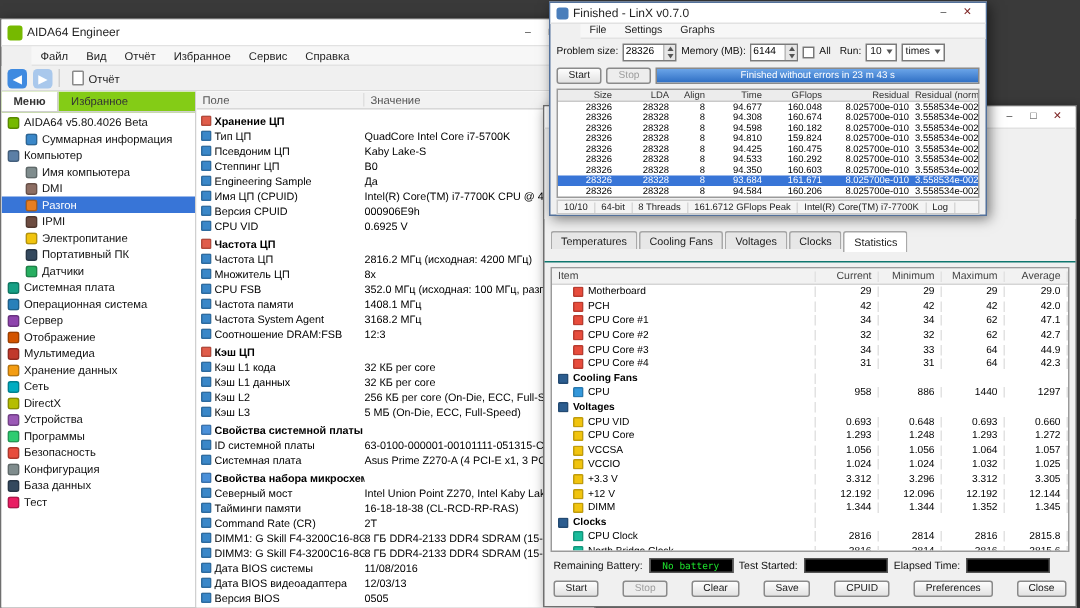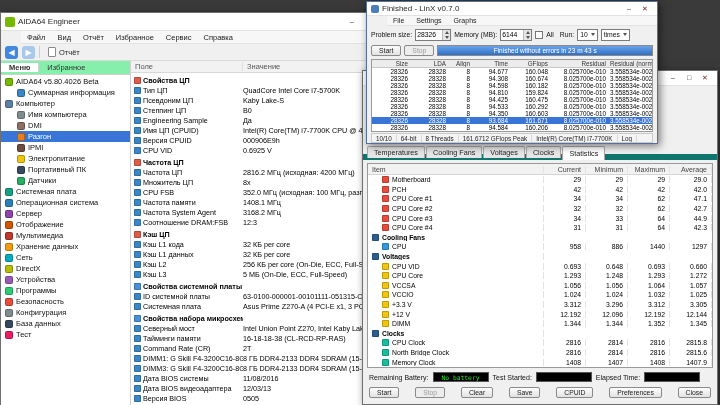--- a/index.html
+++ b/index.html
@@ -19,21 +19,21 @@
   #aida .menubar{height:13px;}
   .toolbar{height:17px;display:flex;align-items:center;gap:4px;background:#f0f0f0;border-bottom:1px solid #d9d9d9;padding:0 4px;font-size:7.5px;color:#222;}
   .nav-arrow{width:13px;height:13px;border-radius:3px;color:#fff;font-size:8px;line-height:13px;text-align:center;flex:none;}
   .nav-arrow.back{background:#3f8ae0;}
   .nav-arrow.fwd{background:#a9c8ec;}
   .tb-sep{width:1px;height:12px;background:#cfcfcf;}
   .tb-btn{display:flex;align-items:center;gap:3px;padding:1px 4px;}
   .doc-icon{width:8px;height:10px;background:#fff;border:1px solid #8a8a8a;border-radius:1px;}
   #aida .main{display:flex;height:357px;background:#fff;}
   .tree-pane{width:130px;flex:none;border-right:1px solid #d0d0d0;display:flex;flex-direction:column;overflow:hidden;}
-  .pane-tabs{display:flex;height:14px;border-bottom:1px solid #d0d0d0;background:#86efac;font-size:7.5px;color:#333;align-items:center;}
+  .pane-tabs{display:flex;height:14px;border-bottom:1px solid #d0d0d0;background:#84cc16;font-size:7.5px;color:#333;}
   .pane-tab{padding:0 8px;display:flex;align-items:center;}
   .pane-tab.active{background:#fff;font-weight:bold;border-right:1px solid #d0d0d0;}
   .tree{flex:1;overflow:hidden;padding-top:1px;}
   .tree-item{display:flex;align-items:center;gap:3px;height:11px;font-size:7.5px;white-space:nowrap;color:#111;padding-left:4px;}
   .tree-item.lvl1{padding-left:16px;}
   .tree-item.selected{background:#3875d7;color:#fff;}
   .ticon{width:8px;height:8px;border-radius:2px;flex:none;border:1px solid rgba(0,0,0,.25);}
   .detail-pane{flex:1;display:flex;flex-direction:column;overflow:hidden;background:#fff;}
   .dhead{display:flex;height:12px;flex:none;background:#f2f2f2;border-bottom:1px solid #d8d8d8;font-size:7.5px;color:#555;align-items:center;}
   .dhead .c1{width:112px;padding-left:4px;border-right:1px solid #e0e0e0;}
@@ -68,21 +68,21 @@
   .lrow.lhead{background:#ececec;border-bottom:1px solid #c9c9c9;height:8px;color:#333;}
   .lrow.selected{background:#3875d7;color:#fff;}
   .lc{padding:0 2px;overflow:hidden;white-space:nowrap;text-align:right;flex:none;}
   .lc1{width:38px;}.lc2{width:38px;}.lc3{width:24px;}.lc4{width:38px;}.lc5{width:40px;}.lc6{width:58px;}.lc7{flex:1;}
   .lstatus{display:flex;align-items:center;height:10px;margin:1px 4px 0;border:1px solid #c9c9c9;background:#f4f4f4;font-size:6.3px;color:#222;overflow:hidden;}
   .lseg{padding:0 4px;border-right:1px solid #d8d8d8;white-space:nowrap;}
   
   #sst{left:362px;top:70px;width:356px;height:335px;z-index:20;display:flex;flex-direction:column;}
   #sst .titlebar{height:15px;flex:none;}
   .sst-filler{height:60px;flex:none;background:#f0f0f0;}
-  .tabs{display:flex;height:14px;flex:none;padding:0 4px;border-bottom:6px solid #0f766e;align-items:flex-start;gap:1px;font-size:7.2px;color:#222;}
+  .tabs{display:flex;height:29px;flex:none;padding:0 4px;border-bottom:1px solid #0f766e;align-items:center;gap:1px;font-size:7.2px;color:#222;}
   .tab{padding:0 6px;background:#e7e7e7;border:1px solid #a9a9a9;border-bottom:none;border-radius:2px 2px 0 0;height:12px;display:flex;align-items:center;}
   .tab.active{background:#fff;height:14px;margin-bottom:-1px;}
   .stats{flex:1;margin:3px 4px 2px;border:1px solid #9a9a9a;background:#fff;overflow:hidden;display:flex;flex-direction:column;}
   .shead{display:flex;height:11px;flex:none;background:#f2f2f2;border-bottom:1px solid #d5d5d5;font-size:7px;color:#444;align-items:center;}
   .sc-item{flex:1;padding-left:4px;border-right:1px solid #e2e2e2;overflow:hidden;white-space:nowrap;}
   .sc-num{width:42px;flex:none;text-align:right;padding-right:4px;border-right:1px solid #e2e2e2;overflow:hidden;white-space:nowrap;}
   .srows{flex:1;overflow:hidden;}
   .srow{display:flex;height:9.6px;align-items:center;font-size:6.8px;color:#000;}
   .srow.group{font-weight:bold;}
   .srow .sc-item{display:flex;align-items:center;gap:3px;}
@@ -244,21 +244,21 @@
     <div class="detail-pane">
       <div class="dhead">
         <span class="c1">Поле</span>
         <span class="c2">Значение</span>
       </div>
       <div class="drows">
 
       <div class="drow section">
           <span class="dname">
             <span class="dicon" style="background: rgb(224, 92, 74);"></span>
-            <span>Свойства ЦП</span>
+            <span>Хранение ЦП</span>
           </span>
           <span class="dval"></span>
         </div>
           <div class="drow">
           <span class="dname">
             <span class="dicon" style="background: rgb(58, 135, 200);"></span>
             <span>Тип ЦП</span>
           </span>
           <span class="dval">QuadCore Intel Core i7-5700K</span>
         </div>

